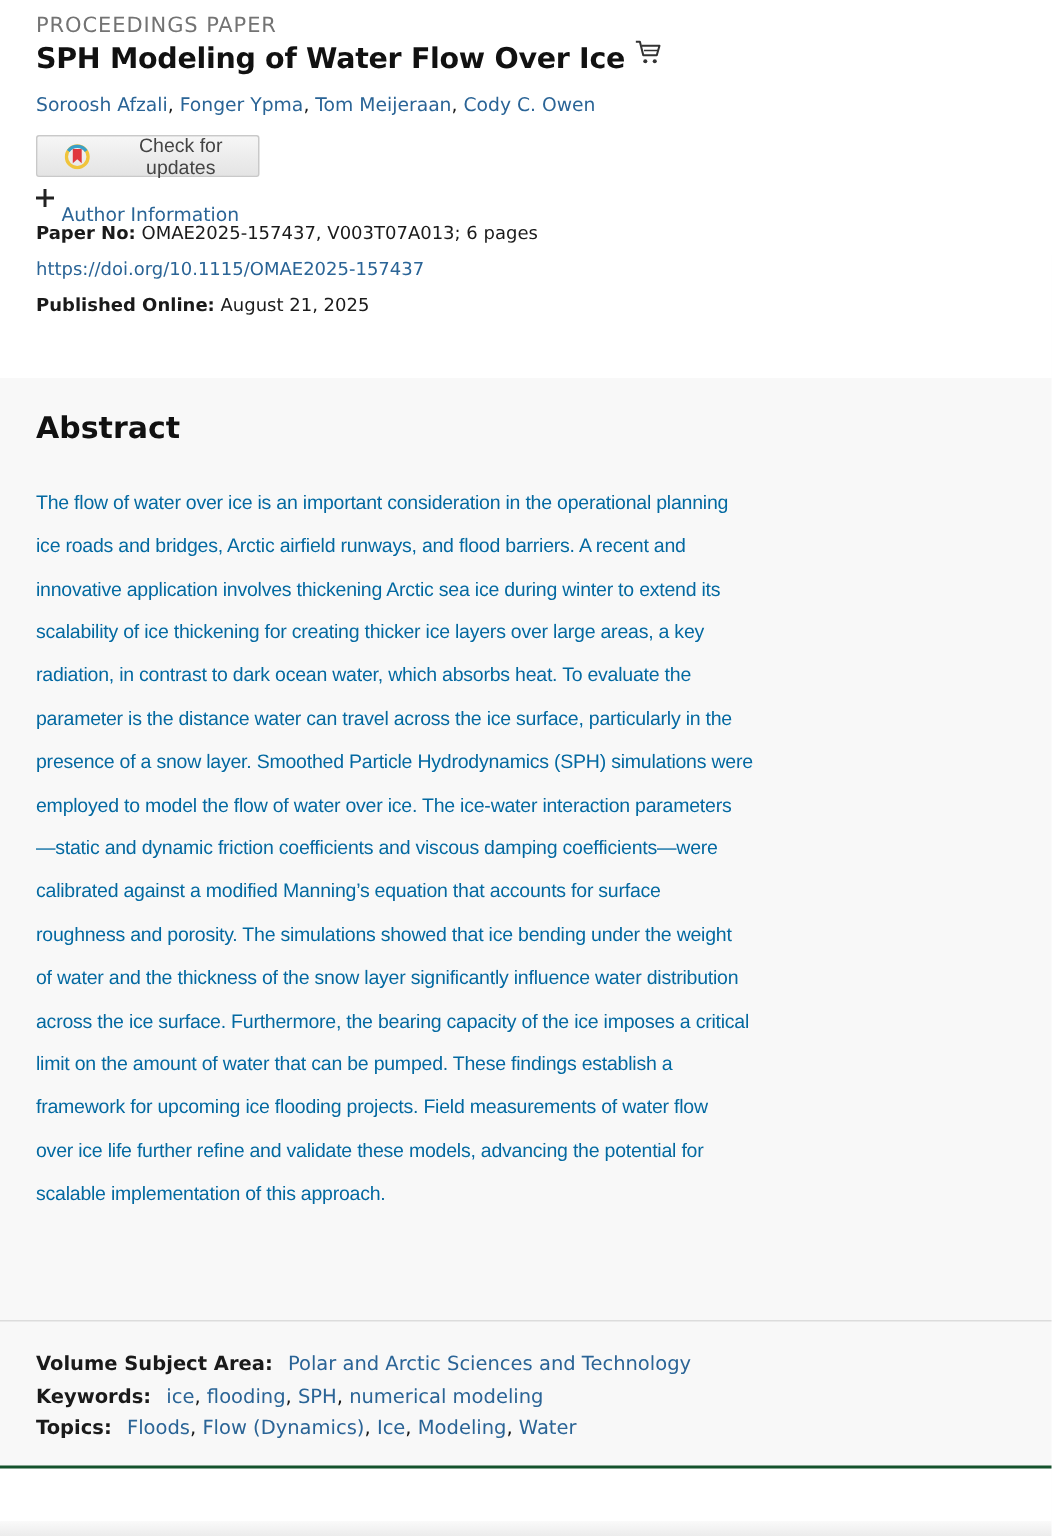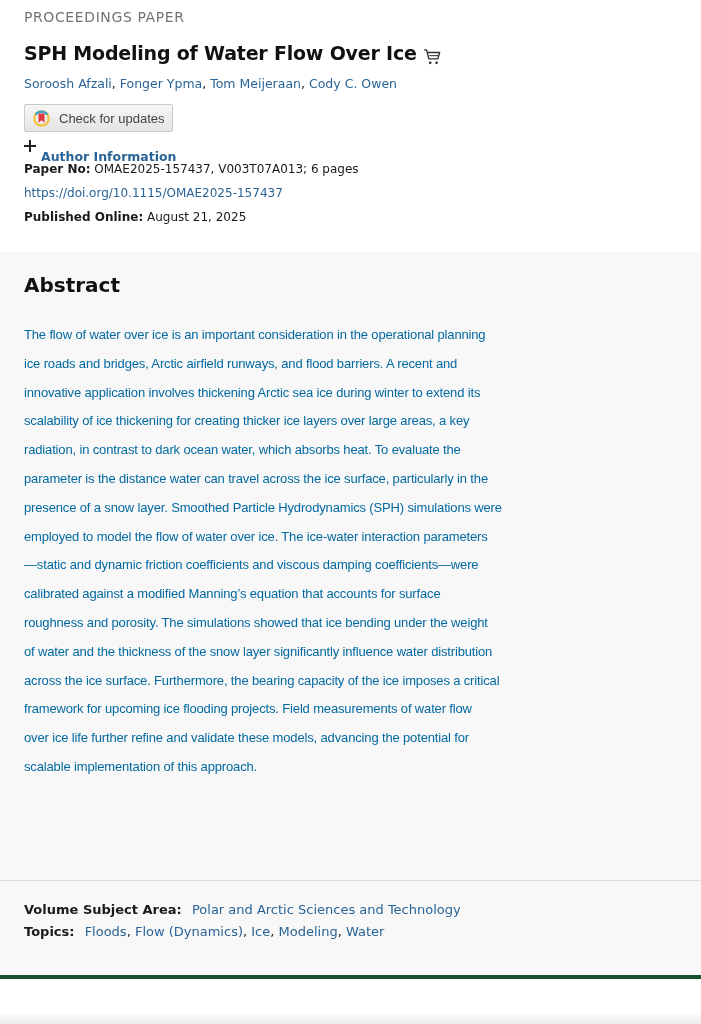--- a/index.html
+++ b/index.html
@@ -20,23 +20,22 @@
       position: relative;
     }
     .article-type {
       font-size: 14px;
       letter-spacing: 0.6px;
       color: #737373;
       text-transform: uppercase;
       line-height: 18px;
     }
     .title-row {
-      margin-top: 14px;
       display: flex;
-      align-items: flex-end;
+      align-items: flex-start;
       height: 26px;
     }
     .title {
       font-size: 19px;
       font-weight: bold;
       color: #111;
       letter-spacing: -0.2px;
       line-height: 26px;
     }
     .cart-icon {
@@ -55,41 +54,41 @@
 
     .update-btn {
       margin-top: 12px;
       width: 149px;
       height: 28px;
       border: 1px solid #c9c9c9;
       border-radius: 2px;
       background: linear-gradient(#f6f6f6, #e4e4e4);
       display: flex;
       align-items: center;
-      padding-left: 8px;
+      padding-left: 18px;
       cursor: pointer;
       font-family: "Liberation Sans", sans-serif;
       font-size: 13px;
       color: #444;
+      text-align: center;
     }
     .update-icon {
       width: 17px;
       height: 17px;
       margin-right: 9px;
       flex-shrink: 0;
     }
 
     .author-info {
       margin-top: 5px;
       display: flex;
       align-items: center;
       font-size: 12.5px;
       height: 18px;
       cursor: pointer;
-      font-weight: bold;
     }
     .plus-icon {
       width: 12px;
       height: 12px;
       margin-right: 5px;
       position: relative;
       display: inline-block;
     }
     .plus-icon::before, .plus-icon::after {
       content: "";
@@ -109,21 +108,21 @@
     .meta-doi { margin-top: 8px; }
     .meta-pub { margin-top: 8px; }
 
     .abstract-section {
       background: #f8f8f8;
       position: absolute;
       top: 252px;
       left: 0;
       width: 701px;
       height: 727px;
-      border-bottom: 4px solid #14532d;
+      border-bottom: 2px solid #14532d;
     }
     .abstract-heading {
       position: absolute;
       top: 20px;
       left: 24px;
       font-size: 20px;
       font-weight: bold;
       color: #111;
       line-height: 26px;
     }
@@ -226,32 +225,37 @@
     <div>scalability of ice thickening for creating thicker ice layers over large areas, a key</div>
     <div>radiation, in contrast to dark ocean water, which absorbs heat. To evaluate the</div>
     <div>parameter is the distance water can travel across the ice surface, particularly in the</div>
     <div>presence of a snow layer. Smoothed Particle Hydrodynamics (SPH) simulations were</div>
     <div>employed to model the flow of water over ice. The ice-water interaction parameters</div>
     <div>—static and dynamic friction coefficients and viscous damping coefficients—were</div>
     <div>calibrated against a modified Manning’s equation that accounts for surface</div>
     <div>roughness and porosity. The simulations showed that ice bending under the weight</div>
     <div>of water and the thickness of the snow layer significantly influence water distribution</div>
     <div>across the ice surface. Furthermore, the bearing capacity of the ice imposes a critical</div>
+    <div>limit on the amount of water that can be pumped. These findings establish a</div>
     <div>framework for upcoming ice flooding projects. Field measurements of water flow</div>
     <div>over ice life further refine and validate these models, advancing the potential for</div>
     <div>scalable implementation of this approach.</div>
   </div>
 
   <div class="divider"></div>
 
   <div class="meta-block">
     <div>
       <span class="label">Volume Subject Area:</span>
       <a href="#">Polar and Arctic Sciences and Technology</a>
     </div>
     <div>
+      <span class="label">Keywords:</span>
+      <a href="#">ice</a><span>, </span><a href="#">flooding</a><span>, </span><a href="#">SPH</a><span>, </span><a href="#">numerical modeling</a>
+    </div>
+    <div>
       <span class="label">Topics:</span>
       <a href="#">Floods</a><span>, </span><a href="#">Flow (Dynamics)</a><span>, </span><a href="#">Ice</a><span>, </span><a href="#">Modeling</a><span>, </span><a href="#">Water</a>
     </div>
   </div>
 </section>
 
 <div class="bottom-strip"></div>
 
 </body></html>

